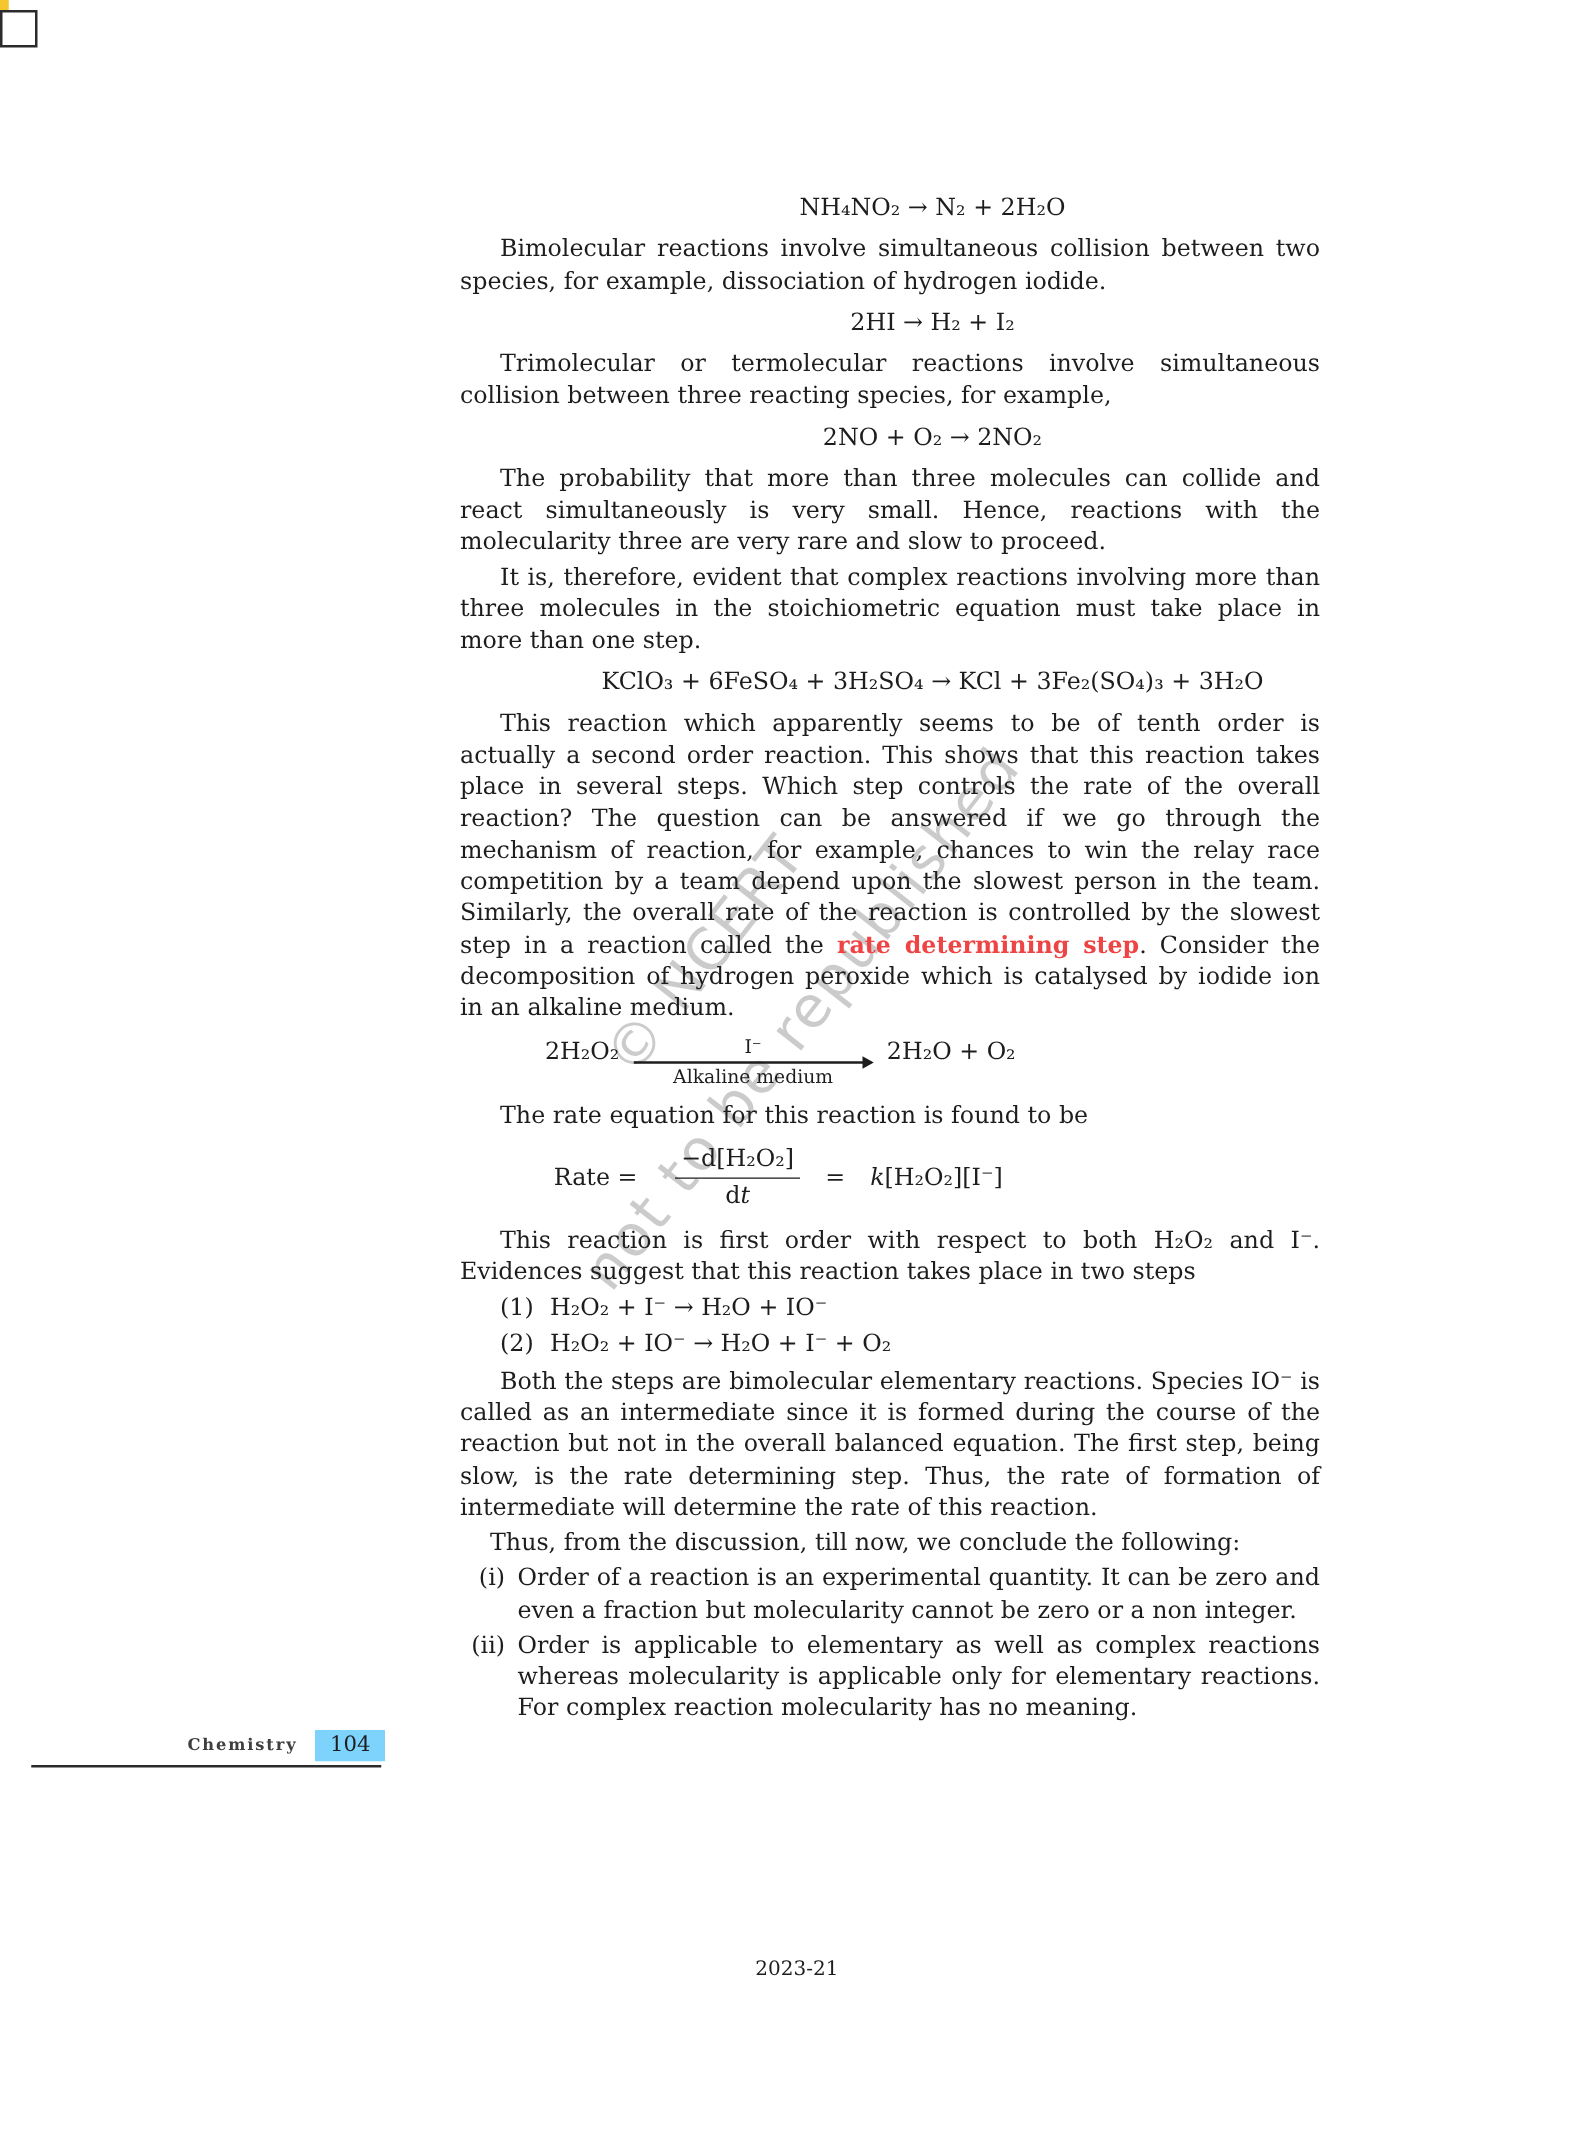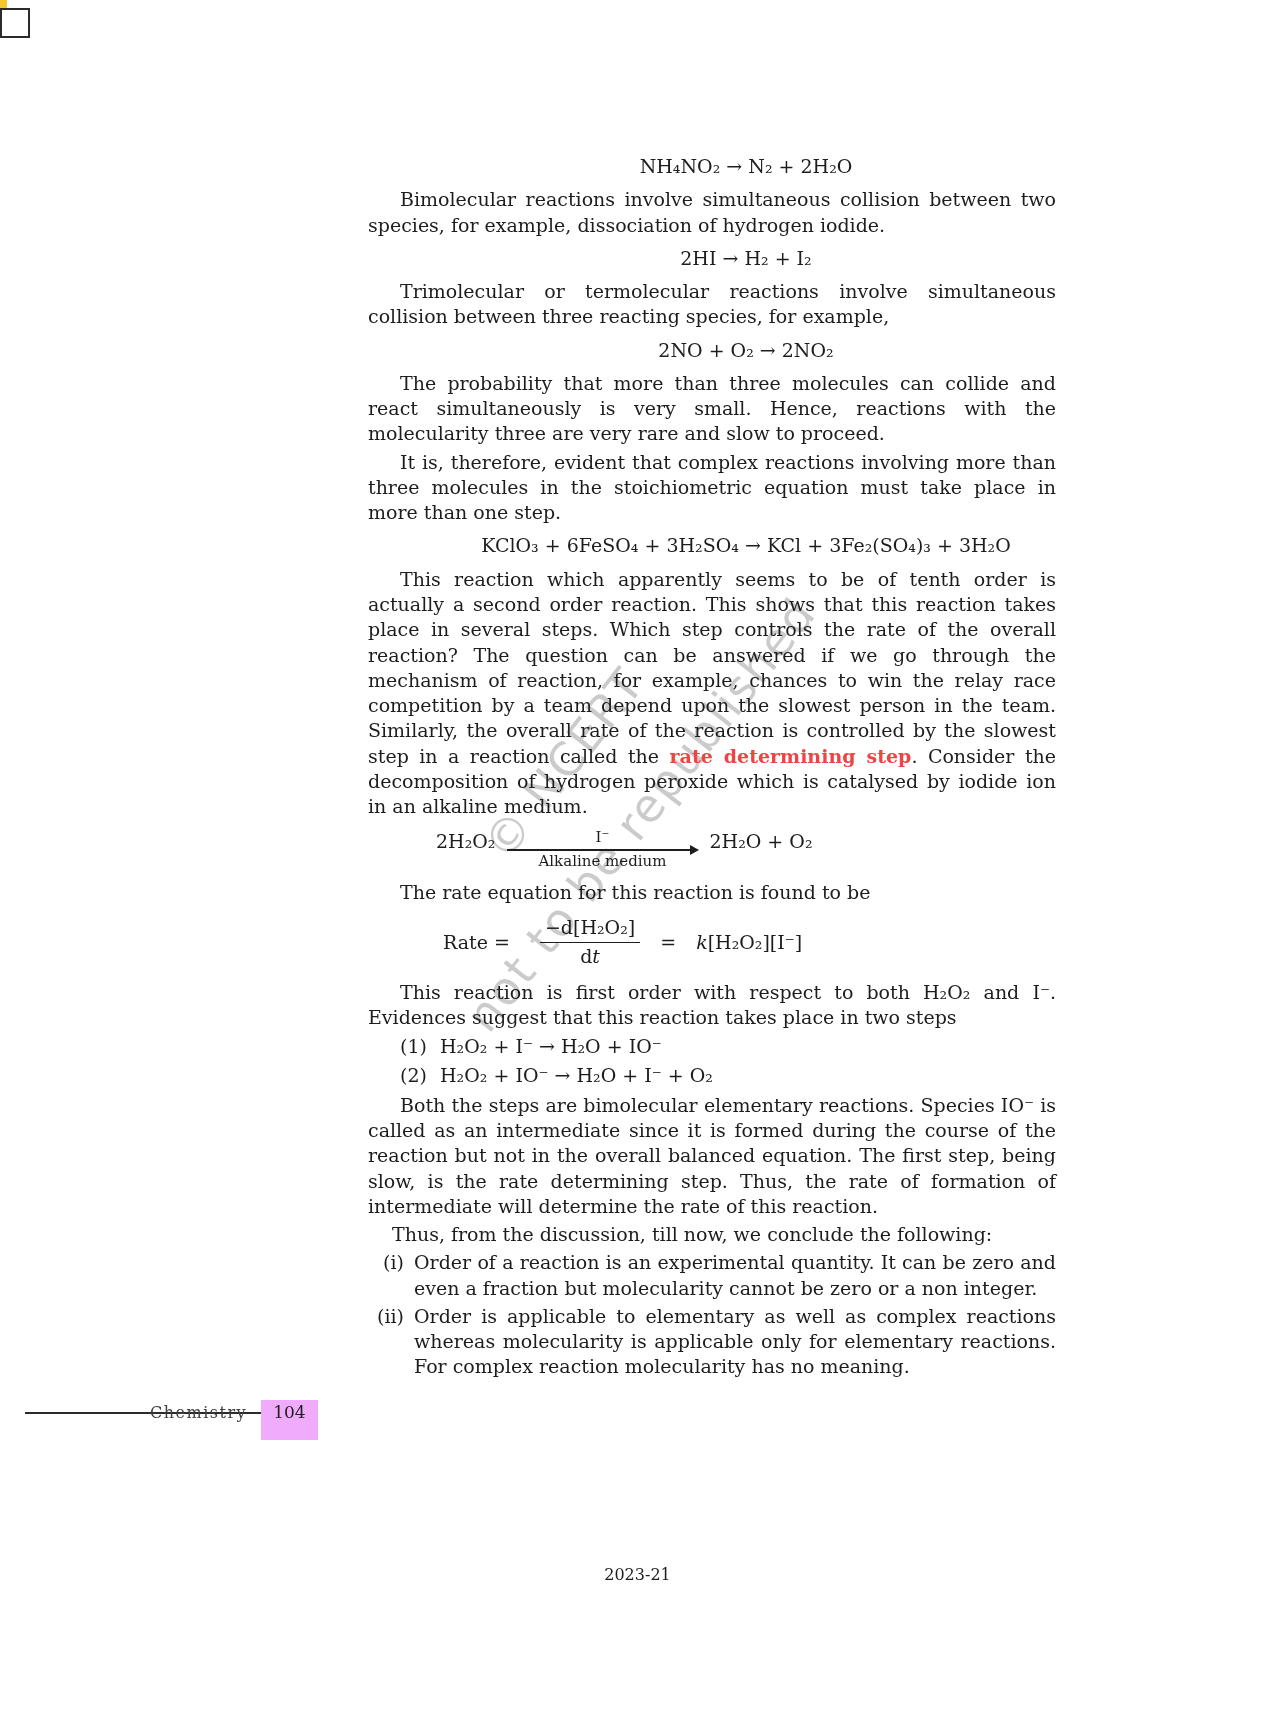--- a/index.html
+++ b/index.html
@@ -60,25 +60,25 @@
   
   .step{display:flex;padding-left:32px;margin:4px 0;text-align:left;}
   .step-label{width:40px;flex:none;}
   
   .list-item{display:flex;margin:3px 0;}
   .list-label{width:46px;flex:none;text-align:right;padding-right:10px;box-sizing:border-box;}
   .list-text{flex:1;text-align:justify;}
   
   .footer{position:absolute;left:150px;top:1384px;z-index:2;display:flex;align-items:center;}
   .footer-chapter{
-    font-size:16px;letter-spacing:1.5px;color:#3f3f3f;
+    font-size:13px;letter-spacing:1.5px;color:#3f3f3f;font-weight:bold;
   }
   .footer-page{
-    margin-left:14px;background:#f0abfc;padding:2px 12px 18px;
-    font-size:17px;color:#1d1d1d;margin-top:16px;
+    margin-left:14px;background:#7dd3fc;padding:2px 12px 3px;
+    font-size:17px;color:#1d1d1d;
   }
   .footer-rule{
     position:absolute;left:25px;top:1412px;width:280px;height:2px;background:#2b2b2b;z-index:1;
   }
   .year-stamp{
     position:absolute;left:0;right:0;top:1565px;text-align:center;
     font-size:16px;color:#1d1d1d;z-index:2;
   }
 </style>
 </head>

